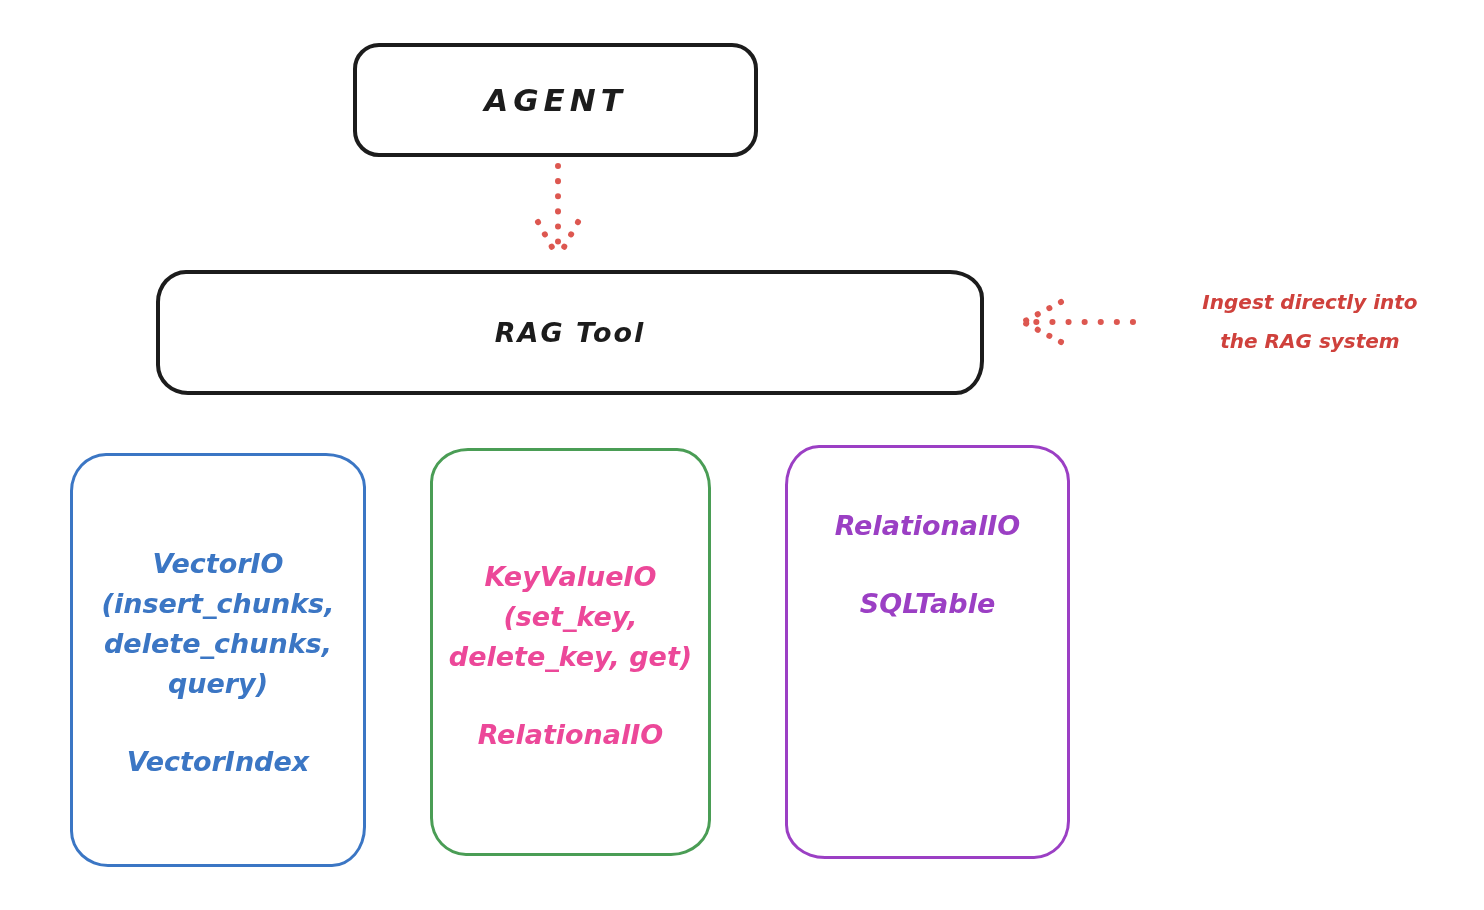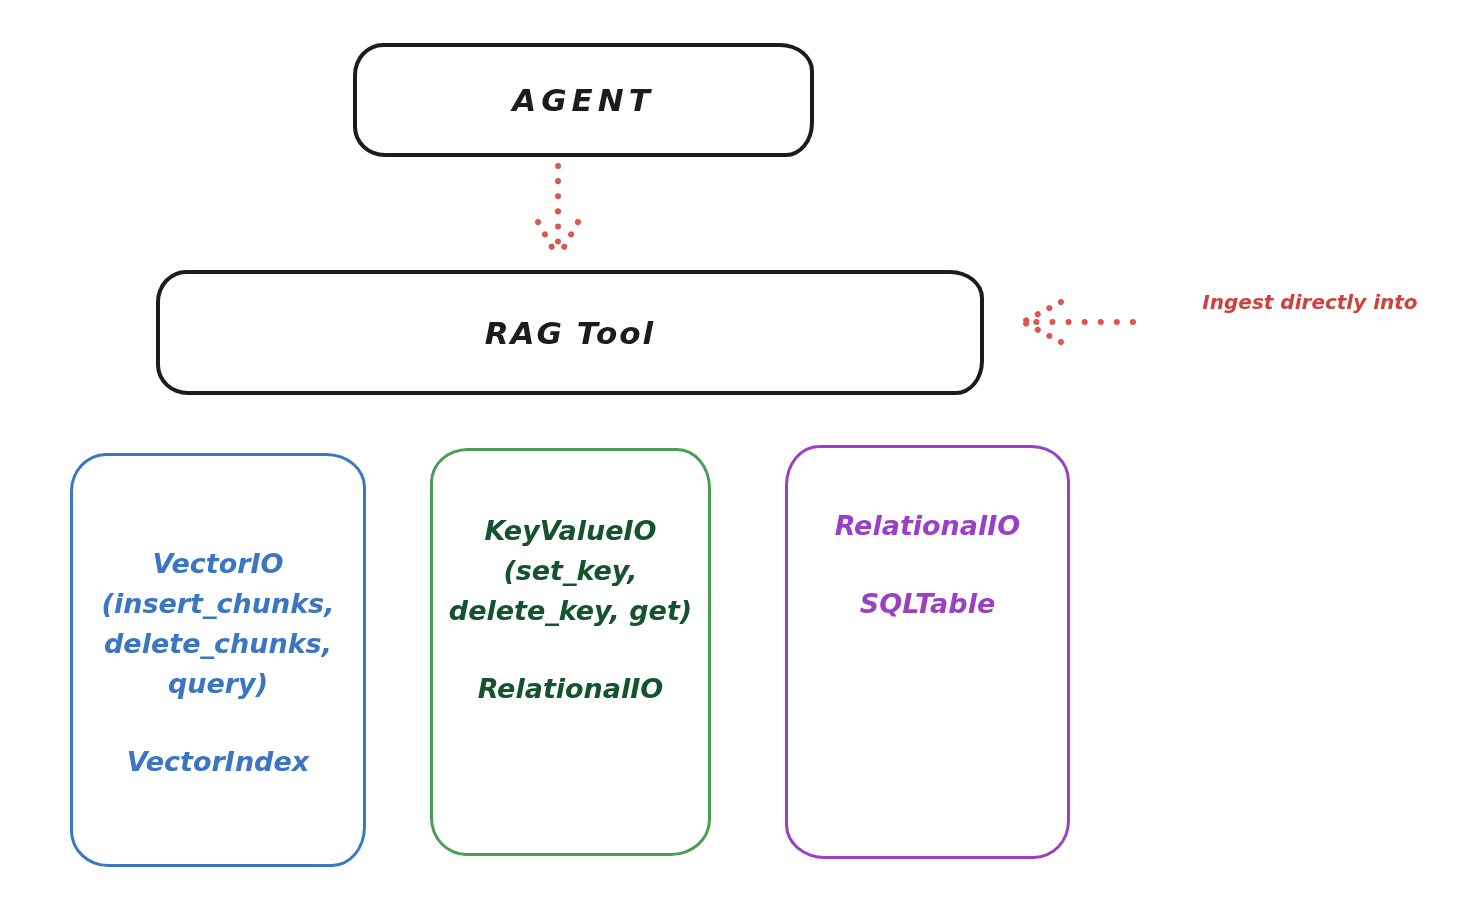--- a/index.html
+++ b/index.html
@@ -27,32 +27,32 @@
     border: 4px solid #1c1c1c;
     border-radius: 30px 34px 28px 32px / 32px 28px 34px 30px;
   }
   .hand {
     font-style: italic;
     font-weight: 700;
     color: #1c1c1c;
   }
   .agent-box {
     left: 353px; top: 43px;
-    width: 461px; height: 114px;
+    width: 405px; height: 114px; border-radius: 26px;
   }
   .agent-label {
     font-size: 31px;
     letter-spacing: 5px;
   }
   .rag-box {
     left: 156px; top: 270px;
     width: 828px; height: 125px;
   }
   .rag-label {
-    font-size: 31px;
+    font-size: 27px;
     letter-spacing: 2px;
   }
   .arrow-svg {
     position: absolute;
   }
   .annotation {
     position: absolute;
     left: 1140px; top: 283px;
     width: 340px;
     text-align: center;
@@ -83,23 +83,23 @@
     width: 296px; height: 414px;
     border-color: #3b76c4;
     color: #3b76c4;
     border-radius: 36px 40px 34px 38px / 38px 34px 40px 36px;
     padding-top: 88px;
   }
   .card-green {
     left: 430px; top: 448px;
     width: 281px; height: 408px;
     border-color: #4a9d55;
-    color: #14532d;
+    color: #ec4899;
     border-radius: 38px 34px 40px 36px / 34px 40px 36px 38px;
-    padding-top: 60px;
+    padding-top: 106px;
   }
   .card-purple {
     left: 785px; top: 445px;
     width: 285px; height: 414px;
     border-color: #9b3fc4;
     color: #9b3fc4;
     border-radius: 34px 38px 36px 40px / 40px 36px 38px 34px;
     padding-top: 58px;
   }
 </style>
@@ -127,20 +127,21 @@
   <svg class="arrow-svg" style="left:1015px; top:295px;" width="125" height="55" viewBox="0 0 125 55">
     <g stroke="#dd5750" stroke-width="6" stroke-linecap="round" fill="none">
       <path d="M118 27 L10 27" stroke-dasharray="0.1 16"></path>
       <path d="M46 7 L8 27" stroke-dasharray="0.1 13"></path>
       <path d="M46 47 L8 27" stroke-dasharray="0.1 13"></path>
     </g>
   </svg>
 
   <div class="annotation">
     <div>Ingest directly into</div>
+    <div>the RAG system</div>
   </div>
 
   <div class="card card-blue">
     <div>VectorIO</div>
     <div>(insert_chunks,</div>
     <div>delete_chunks,</div>
     <div>query)</div>
     <div class="gap"></div>
     <div>VectorIndex</div>
   </div>

